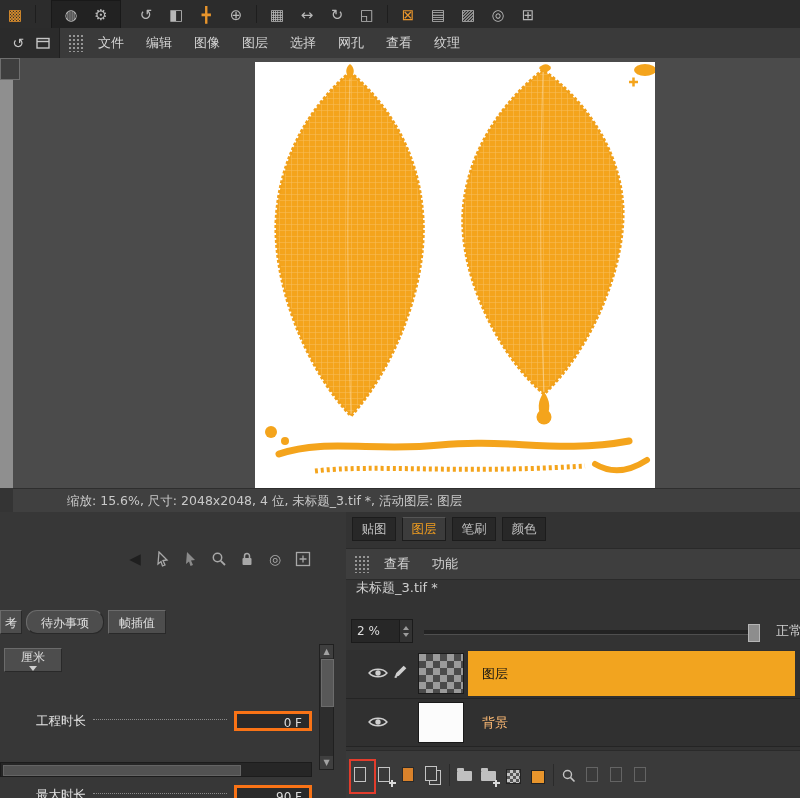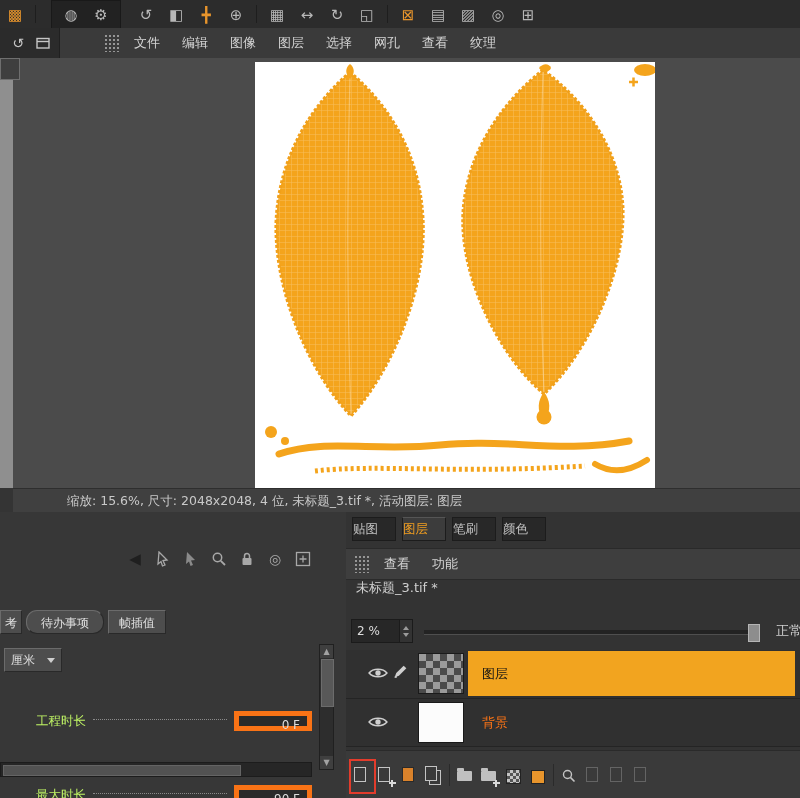--- a/index.html
+++ b/index.html
@@ -12,21 +12,21 @@
   .tt-icon{min-width:24px;height:26px;margin:0 3px;color:#b8b8b8;font-size:15px;line-height:28px;text-align:center;}
   .tt-icon.orange{color:#e8952c;}
   .tt-group{display:flex;background:#222;border:1px solid #191919;height:27px;align-items:center;margin:0 10px;padding:0 4px;}
   .tt-sep{width:1px;height:18px;background:#1e1e1e;margin:0 5px;}
 
   
   #menu-row{position:absolute;left:0;top:28px;width:800px;height:30px;background:#3a3a3a;border-bottom:1px solid #262626;}
   #menu-left-panel{position:absolute;left:0;top:0;width:60px;height:30px;background:#2b2b2b;
     display:flex;align-items:center;gap:7px;padding-left:9px;box-sizing:border-box;border-right:1px solid #202020;}
   .mini-btn{width:18px;height:18px;display:flex;align-items:center;justify-content:center;color:#c6c6c6;font-size:14px;}
-  #menubar{position:absolute;left:60px;top:0;right:0;height:30px;display:flex;align-items:center;padding-left:36px;}
+  #menubar{position:absolute;left:60px;top:0;right:0;height:30px;display:flex;align-items:center;}
   .grip{width:15px;height:18px;margin:0 4px 0 8px;
     background-image:radial-gradient(circle,#969696 1px,transparent 1.2px);background-size:4px 4px;}
   .menu-item{padding:0 11px;font-size:13px;color:#d4d4d4;line-height:30px;cursor:default;}
 
   
   #left-strip{position:absolute;left:0;top:58px;width:13px;height:430px;background:#8f8f8f;border-right:1px solid #5c5c5c;}
   #left-strip-tab{position:absolute;left:0;top:58px;width:18px;height:20px;background:#3f3f3f;border:1px solid #6f6f6f;z-index:2;}
   #canvas{position:absolute;left:13px;top:58px;width:787px;height:430px;background:#4b4b4b;overflow:hidden;}
   #uv-image{position:absolute;left:242px;top:4px;width:400px;height:426px;background:#ffffff;}
 
@@ -37,39 +37,39 @@
   
   #timeline-panel{position:absolute;left:0;top:512px;width:346px;height:286px;background:#373737;
     border-right:1px solid #1f1f1f;overflow:hidden;}
   #tl-toolbar{position:absolute;left:0;top:30px;width:346px;height:34px;display:flex;align-items:center;padding-left:126px;box-sizing:border-box;gap:10px;}
   .tl-icon{width:18px;height:18px;display:flex;align-items:center;justify-content:center;}
   #tl-tabs{position:absolute;left:0;top:98px;height:26px;display:flex;gap:4px;}
   .tl-tab{height:24px;background:#4d4d4d;border:1px solid #292929;border-top-color:#6b6b6b;border-left-color:#6b6b6b;
     color:#e0e0e0;font-size:12px;line-height:24px;text-align:center;box-sizing:border-box;overflow:hidden;white-space:nowrap;}
   #unit-dropdown{position:absolute;left:4px;top:136px;width:58px;height:24px;background:#4d4d4d;
     border:1px solid #292929;border-top-color:#6b6b6b;border-left-color:#6b6b6b;box-sizing:border-box;
-    display:flex;align-items:center;justify-content:space-between;padding:0 6px;font-size:12px;color:#e0e0e0;}
+    display:flex;align-items:center;justify-content:space-between;padding:0 6px;font-size:12px;color:#e0e0e0;flex-direction:column;}
   .dd-arrow{width:0;height:0;border-left:4px solid transparent;border-right:4px solid transparent;border-top:5px solid #cfcfcf;}
   #v-scrollbar{position:absolute;left:319px;top:132px;width:15px;height:126px;background:#2d2d2d;border:1px solid #202020;box-sizing:border-box;}
   .sb-arrow{width:13px;height:13px;display:flex;align-items:center;justify-content:center;color:#a3a3a3;font-size:8px;background:#3f3f3f;}
   .sb-arrow.bottom{position:absolute;bottom:0;}
   #v-thumb{position:absolute;left:1px;top:14px;width:11px;height:46px;background:#585858;border:1px solid #6c6c6c;}
   .prop-row{position:absolute;left:0;width:312px;height:22px;display:flex;align-items:center;padding-left:36px;box-sizing:border-box;}
-  .prop-label{font-size:12.5px;color:#bef264;white-space:nowrap;}
+  .prop-label{font-size:12.5px;color:#e5e5e5;white-space:nowrap;}
   .prop-leader{flex:1;border-bottom:1px dotted #8a8a8a;margin:0 7px 4px 7px;height:1px;}
-  .prop-value{width:78px;height:20px;background:#2a2a2a;border:5px solid #f97316;box-sizing:border-box;
+  .prop-value{width:78px;height:20px;background:#2a2a2a;border:3px solid #f97316;box-sizing:border-box;
     font-size:12px;color:#ddd;text-align:right;line-height:18px;padding-right:7px;flex:0 0 78px;}
   #h-scrollbar{position:absolute;left:0;top:250px;width:312px;height:15px;background:#262626;border:1px solid #1c1c1c;box-sizing:border-box;}
   #h-thumb{position:absolute;left:2px;top:2px;width:236px;height:9px;background:#525252;border:1px solid #646464;}
 
   
   #layers-panel{position:absolute;left:346px;top:512px;width:454px;height:286px;background:#333;overflow:hidden;}
   #lp-tabs{position:absolute;left:6px;top:5px;height:26px;display:flex;gap:6px;}
   .lp-tab{width:44px;height:24px;background:#282828;border:1px solid #1c1c1c;box-sizing:border-box;
-    color:#c2c2c2;font-size:12.5px;line-height:22px;text-align:left;overflow:hidden;white-space:nowrap;}
+    color:#c2c2c2;font-size:12.5px;line-height:22px;text-align:center;overflow:hidden;white-space:nowrap;}
   .lp-tab.active{background:#3c3c3c;color:#f09d20;border-top-color:#555;}
   #lp-menu{position:absolute;left:0;top:36px;width:454px;height:30px;background:#3e3e3e;
     border-top:1px solid #2a2a2a;border-bottom:1px solid #2a2a2a;display:flex;align-items:center;}
   #lp-doc-title{position:absolute;left:10px;top:67px;font-size:13px;color:#cfcfcf;}
   #zoom-row{position:absolute;left:0;top:106px;width:454px;height:26px;}
   #zoom-box{position:absolute;left:5px;top:1px;width:62px;height:24px;background:#272727;border:1px solid #1b1b1b;
     box-sizing:border-box;display:flex;align-items:stretch;}
   #zoom-value{flex:1;font-size:12px;color:#ddd;line-height:22px;padding-left:5px;white-space:nowrap;}
   #zoom-spin{width:12px;border-left:1px solid #1b1b1b;display:flex;flex-direction:column;align-items:center;justify-content:center;gap:3px;background:#333;}
   .spin-up{width:0;height:0;border-left:3.5px solid transparent;border-right:3.5px solid transparent;border-bottom:4px solid #9c9c9c;}
@@ -83,21 +83,21 @@
   .eye-btn{position:absolute;left:22px;top:15px;width:20px;height:14px;}
   .pencil-btn{position:absolute;left:46px;top:13px;width:17px;height:17px;}
   .thumb{position:absolute;left:72px;top:3px;width:46px;height:41px;border:1px solid #1a1a1a;box-sizing:border-box;}
   .thumb.checker{background-color:#8d8d8d;
     background-image:linear-gradient(45deg,#4a4a4a 25%,transparent 25%,transparent 75%,#4a4a4a 75%),
                      linear-gradient(45deg,#4a4a4a 25%,#9a9a9a 25%,#9a9a9a 75%,#4a4a4a 75%);
     background-size:14px 14px;background-position:0 0,7px 7px;}
   .thumb.white{background:#fcfcfc;}
   .layer-name-bar{position:absolute;left:122px;right:5px;top:1px;height:45px;background:#f2a41f;
     font-size:13px;color:#141414;line-height:45px;padding-left:14px;box-sizing:border-box;}
-  .layer-name-plain{position:absolute;left:136px;top:0;font-size:13px;color:#f97316;line-height:47px;}
+  .layer-name-plain{position:absolute;left:136px;top:0;font-size:13px;color:#fdba74;line-height:47px;}
 
   #layer-actions{position:absolute;left:0;top:238px;width:454px;height:48px;background:#3a3a3a;
     border-top:1px solid #2a2a2a;display:flex;align-items:center;padding-left:7px;box-sizing:border-box;gap:7px;}
   .act{position:relative;width:17px;height:20px;flex:0 0 17px;}
   .pgic{position:absolute;left:1px;top:2px;width:12px;height:15px;border:1px solid #c4c4c4;background:#3a3a3a;box-sizing:border-box;}
   .pgic.orange{background:#d9822b;border-color:#2a2a2a;}
   .pgic.faint{opacity:.3;}
   .plusmk::before{content:"";position:absolute;right:-2px;bottom:1px;width:7px;height:1.6px;background:#d9d9d9;}
   .plusmk::after{content:"";position:absolute;right:1px;bottom:-2px;width:1.6px;height:7px;background:#d9d9d9;}
   .foldic{position:absolute;left:0;top:6px;width:15px;height:10px;background:#c0c0c0;border-radius:1px;}

